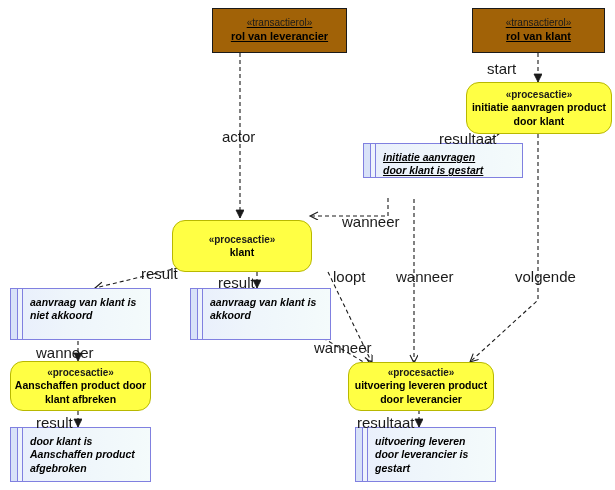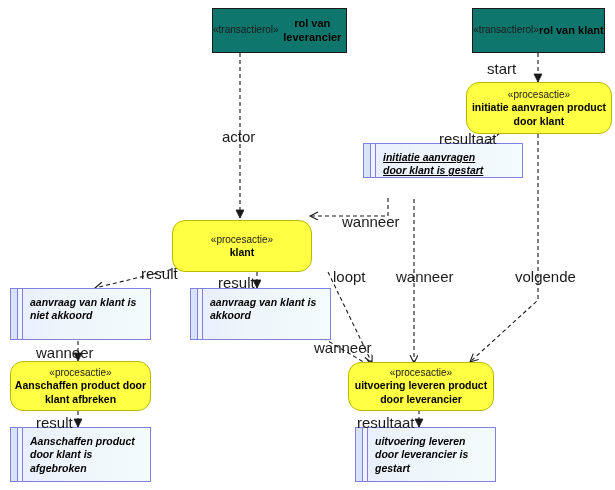--- a/index.html
+++ b/index.html
@@ -23,28 +23,29 @@
     width: 615px;
     height: 490px;
     pointer-events: none;
   }
   .node {
     position: absolute;
     box-sizing: border-box;
   }
   
   .role-node {
-    background: #0f766e;
+    background: #a16207;
     border: 1.5px solid #1a1a1a;
     display: flex;
-    flex-direction: row;
+    flex-direction: column;
     align-items: center;
     justify-content: center;
     text-align: center;
     line-height: 1.25;
+    text-decoration: underline;
   }
   .role-node .stereo {
     font-size: 10px;
     color: #1a1a1a;
     font-weight: normal;
   }
   .role-node .title {
     font-size: 11px;
     color: #000000;
     font-weight: bold;
@@ -57,21 +58,21 @@
     display: flex;
     flex-direction: column;
     align-items: center;
     justify-content: center;
     text-align: center;
     line-height: 1.3;
   }
   .action-node .stereo {
     font-size: 10px;
     color: #1a1a1a;
-    font-weight: normal;
+    font-weight: bold;
   }
   .action-node .title {
     font-size: 10.5px;
     color: #000000;
     font-weight: bold;
   }
   
   .state-node {
     border: 1.5px solid #8080e0;
     background: linear-gradient(to right, #e8eefc 0%, #eef5fb 40%, #f4fbfb 100%);
@@ -228,22 +229,22 @@
   <div class="node action-node" style="left:10px; top:361px; width:141px; height:50px;">
     <span class="stereo">«procesactie»</span>
     <span class="title">Aanschaffen product door</span>
     <span class="title">klant afbreken</span>
   </div>
 
   <div class="node state-node" style="left:10px; top:427px; width:141px; height:55px;">
     <div class="bar-a"></div>
     <div class="bar-b"></div>
     <div class="body">
+      <div>door klant is</div>
       <div>Aanschaffen product</div>
-      <div>door klant is</div>
       <div>afgebroken</div>
     </div>
   </div>
 
   <div class="node action-node" style="left:348px; top:362px; width:146px; height:49px;">
     <span class="stereo">«procesactie»</span>
     <span class="title">uitvoering leveren product</span>
     <span class="title">door leverancier</span>
   </div>
 

